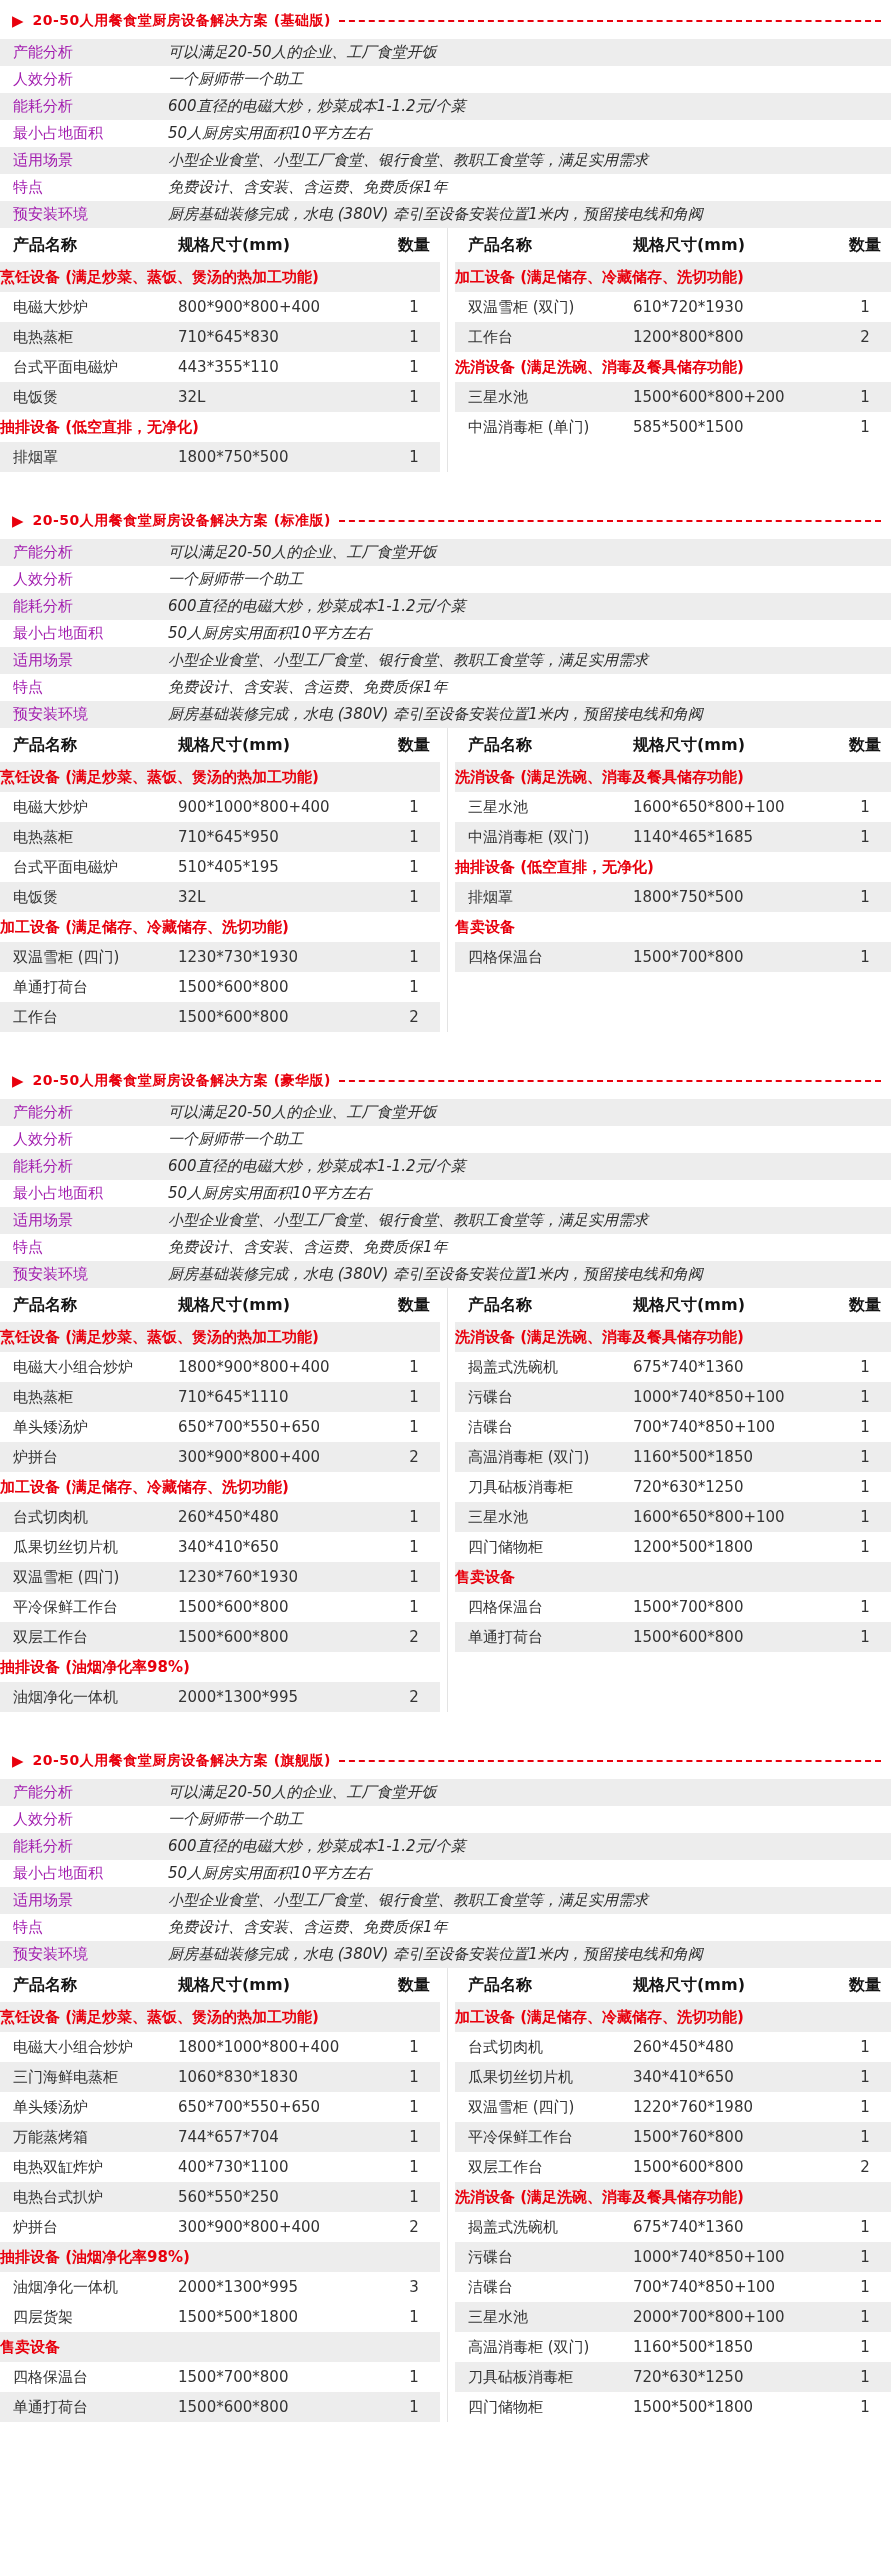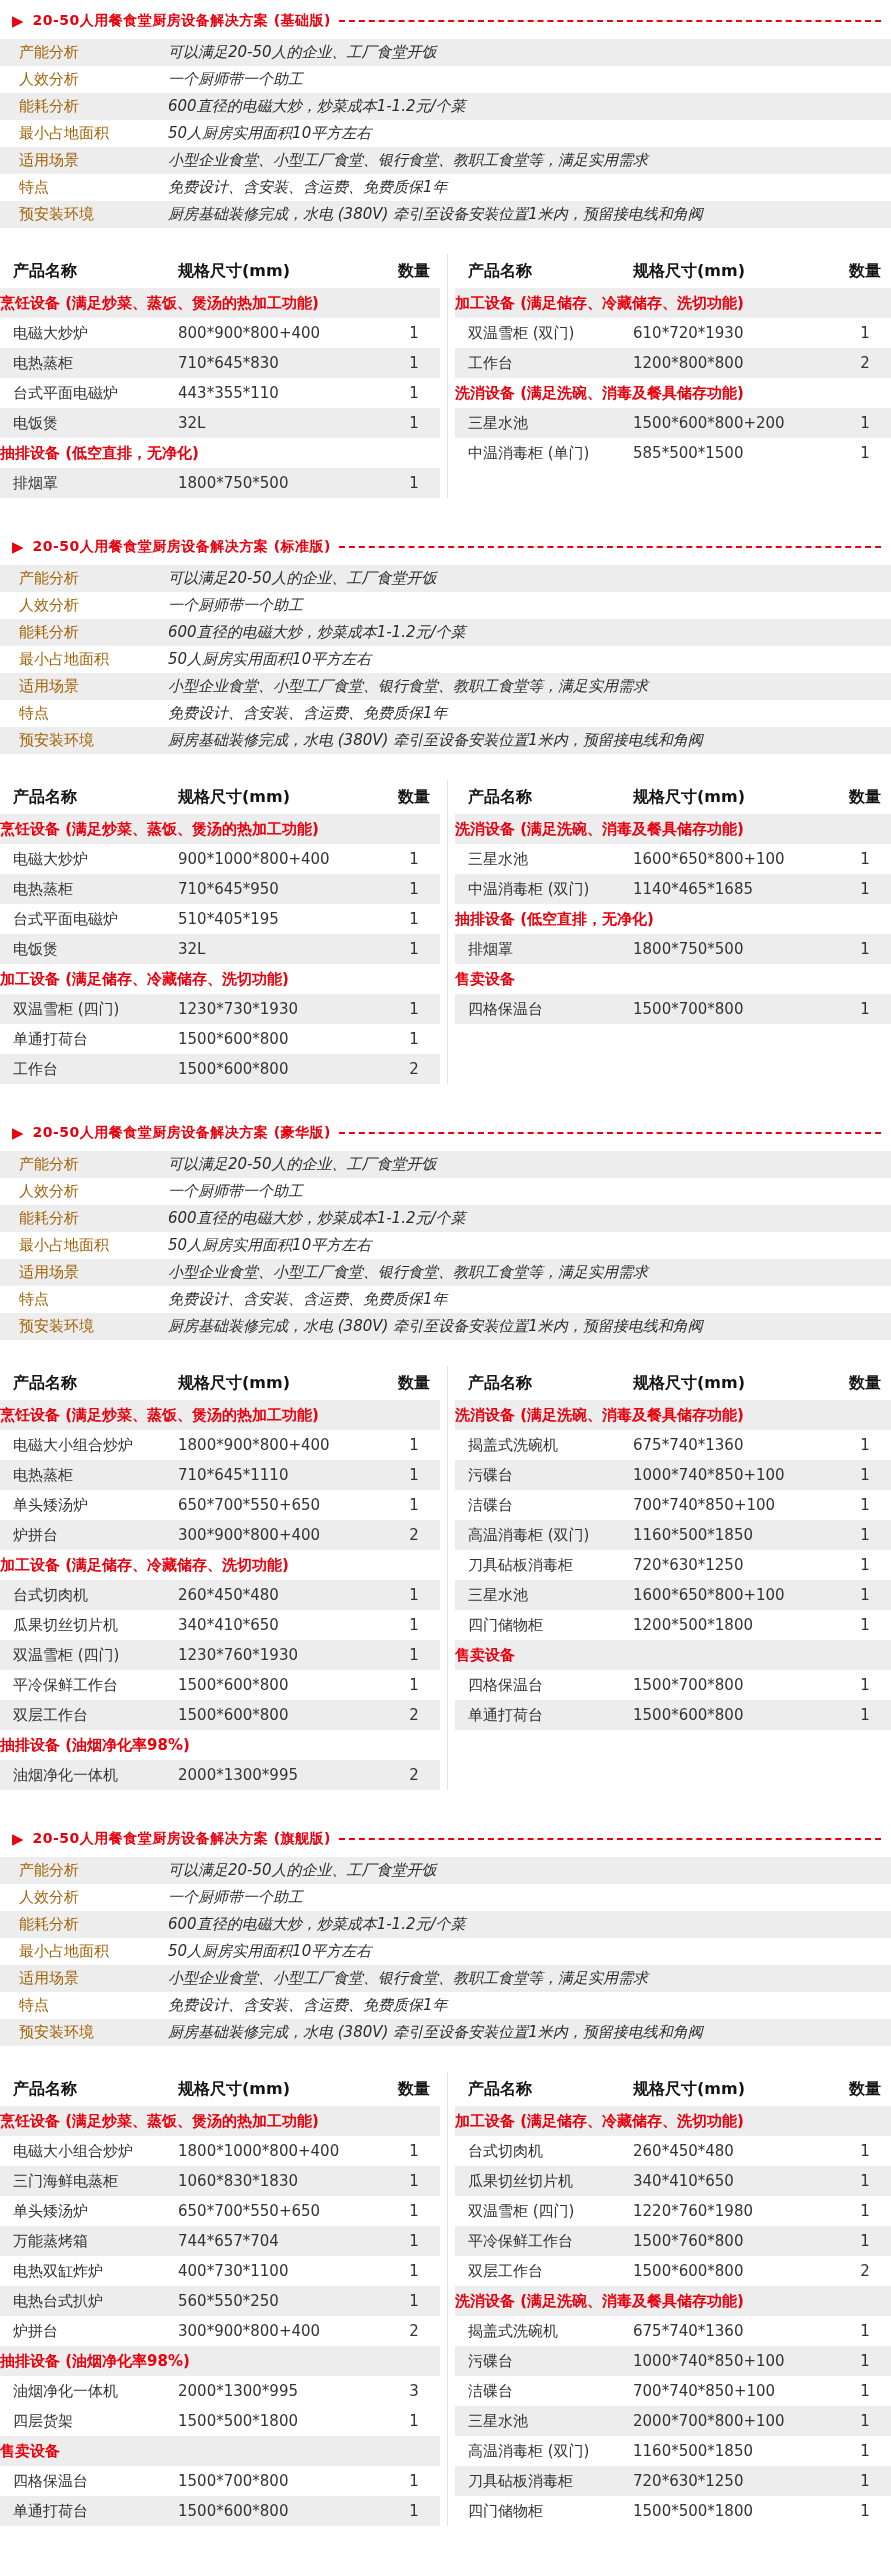--- a/index.html
+++ b/index.html
@@ -17,23 +17,23 @@
   }
   .arrow { color: var(--accent); font-size: 15px; margin-right: 9px; line-height: 1; }
   .title-text {
     color: var(--accent); font-weight: bold; font-size: 14px;
     white-space: nowrap; letter-spacing: 0.5px;
   }
   .dash-line { flex: 1; border-top: 2px dashed var(--accent); margin-left: 8px; height: 0; }
   .attrs { margin-top: 3px; }
   .attr-row { display: flex; align-items: center; height: 27px; font-size: 15px; }
   .attr-row.shade { background: #ededed; }
-  .attr-label { width: 168px; padding-left: 19px; color: #a16207; }
+  .attr-label { width: 168px; padding-left: 13px; color: #a21caf; }
   .attr-value { flex: 1; color: #2b2b2b; font-style: italic; }
-  .tables { display: flex; margin-top: 26px; align-items: flex-start; }
+  .tables { display: flex; align-items: flex-start; }
   .ptable { width: 440px; }
   .col-divider { width: 1px; align-self: stretch; background: #e3e3e3; margin: 0 7px; }
   .ptable.right { flex: 1; }
   .phead { display: flex; align-items: center; height: 34px; font-weight: bold; font-size: 16px; color: #141414; }
   .prow { display: flex; align-items: center; height: 30px; font-size: 15px; }
   .prow.shade { background: #ededed; }
   .pname { width: 178px; padding-left: 13px; }
   .pspec { flex: 1; }
   .pqty { width: 52px; text-align: center; }
   .cat-label { flex: 1; color: var(--accent); font-weight: bold; font-size: 15px; }

